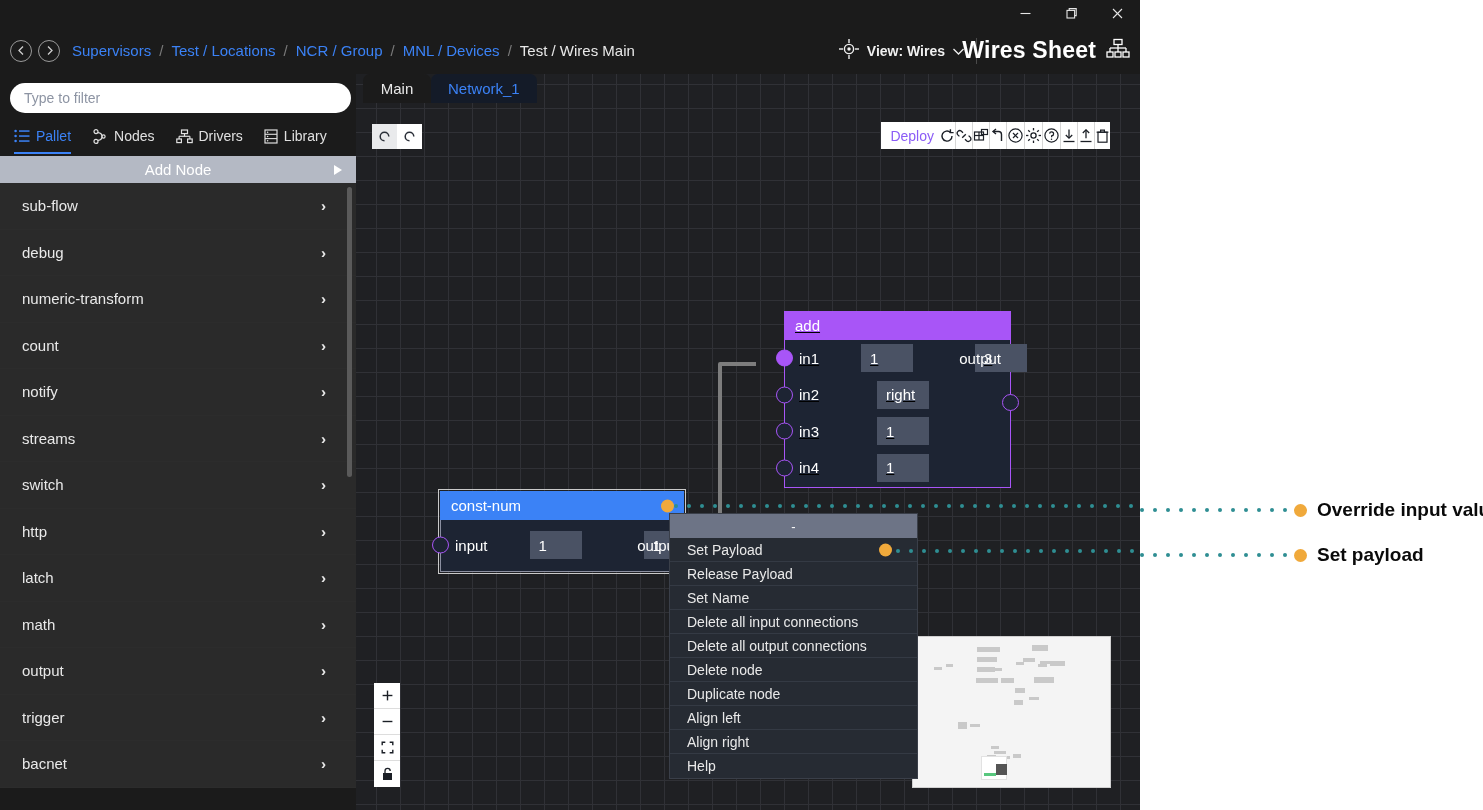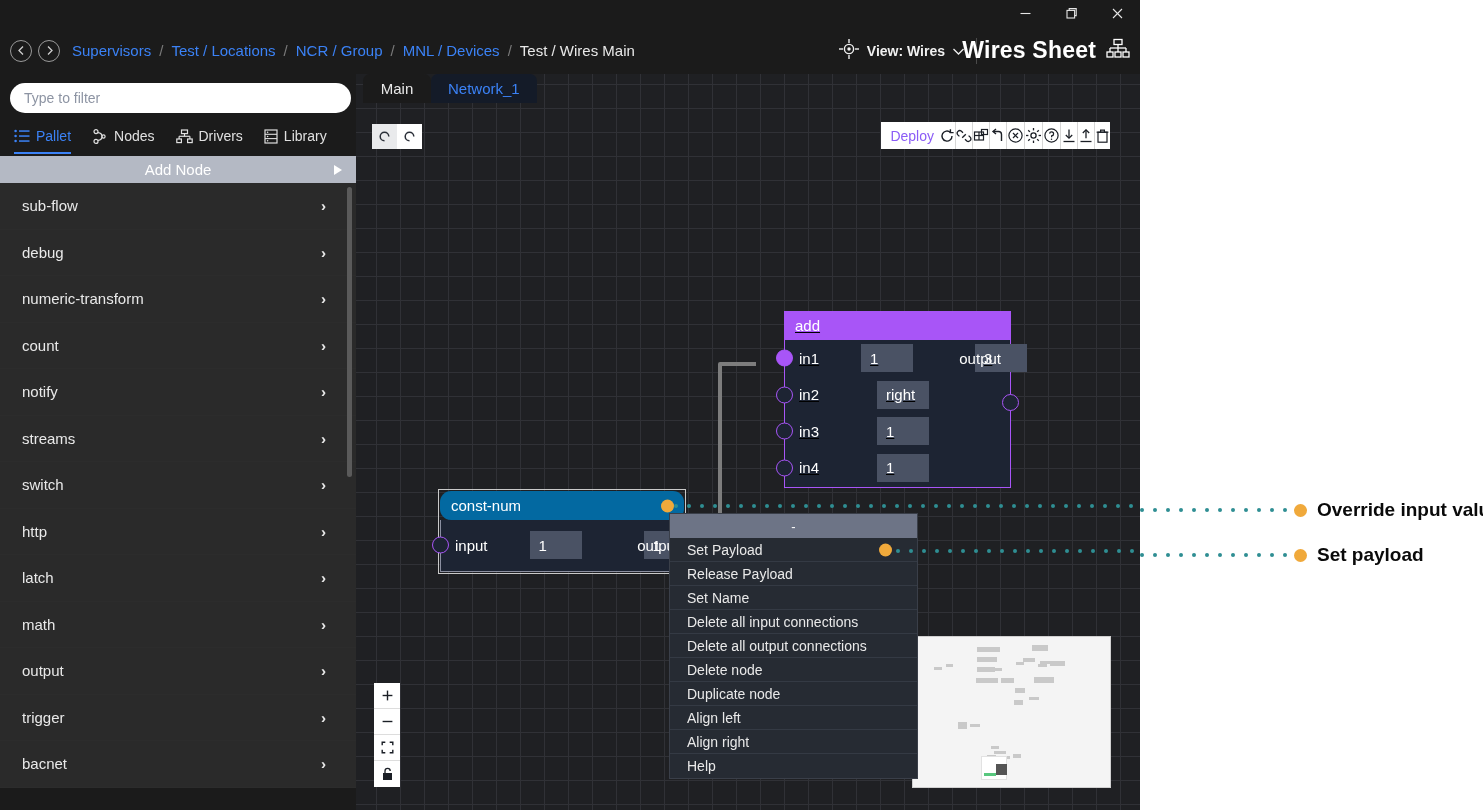--- a/index.html
+++ b/index.html
@@ -180,21 +180,21 @@
   #node-add { left:428px; top:237px; width:227px;text-decoration:underline; }
   #node-add .node-head { background:#a855f7; }
   #node-add .node-body { height:148px; }
   #node-add .out-port {
     position:absolute; width:17px; height:17px; border-radius:50%;
     border:1.5px solid #a855f7; background:#1d2433; right:-9px; top:54px;
   }
 
   
   #node-const { left:84px; top:417px; width:244px; z-index:2; }
-  #node-const .node-head { background:#0369a1;border-radius:11px; }
+  #node-const .node-head { background:#3b82f6; }
   #node-const .node-body { border-color:#8b8fa0; height:52px; background:#1d2433; }
   #node-const .port { border-color:#a855f7; background:#1d2433; }
   #node-const-selectbox {
     position:absolute; left:82px; top:415px; width:248px; height:85px;
     border:1px solid #c9c9c9; z-index:2;
   }
   .head-dot {
     position:absolute; right:10px; top:50%; transform:translateY(-50%);
     width:13px; height:13px; border-radius:50%; background:#f0a93b;
   }

